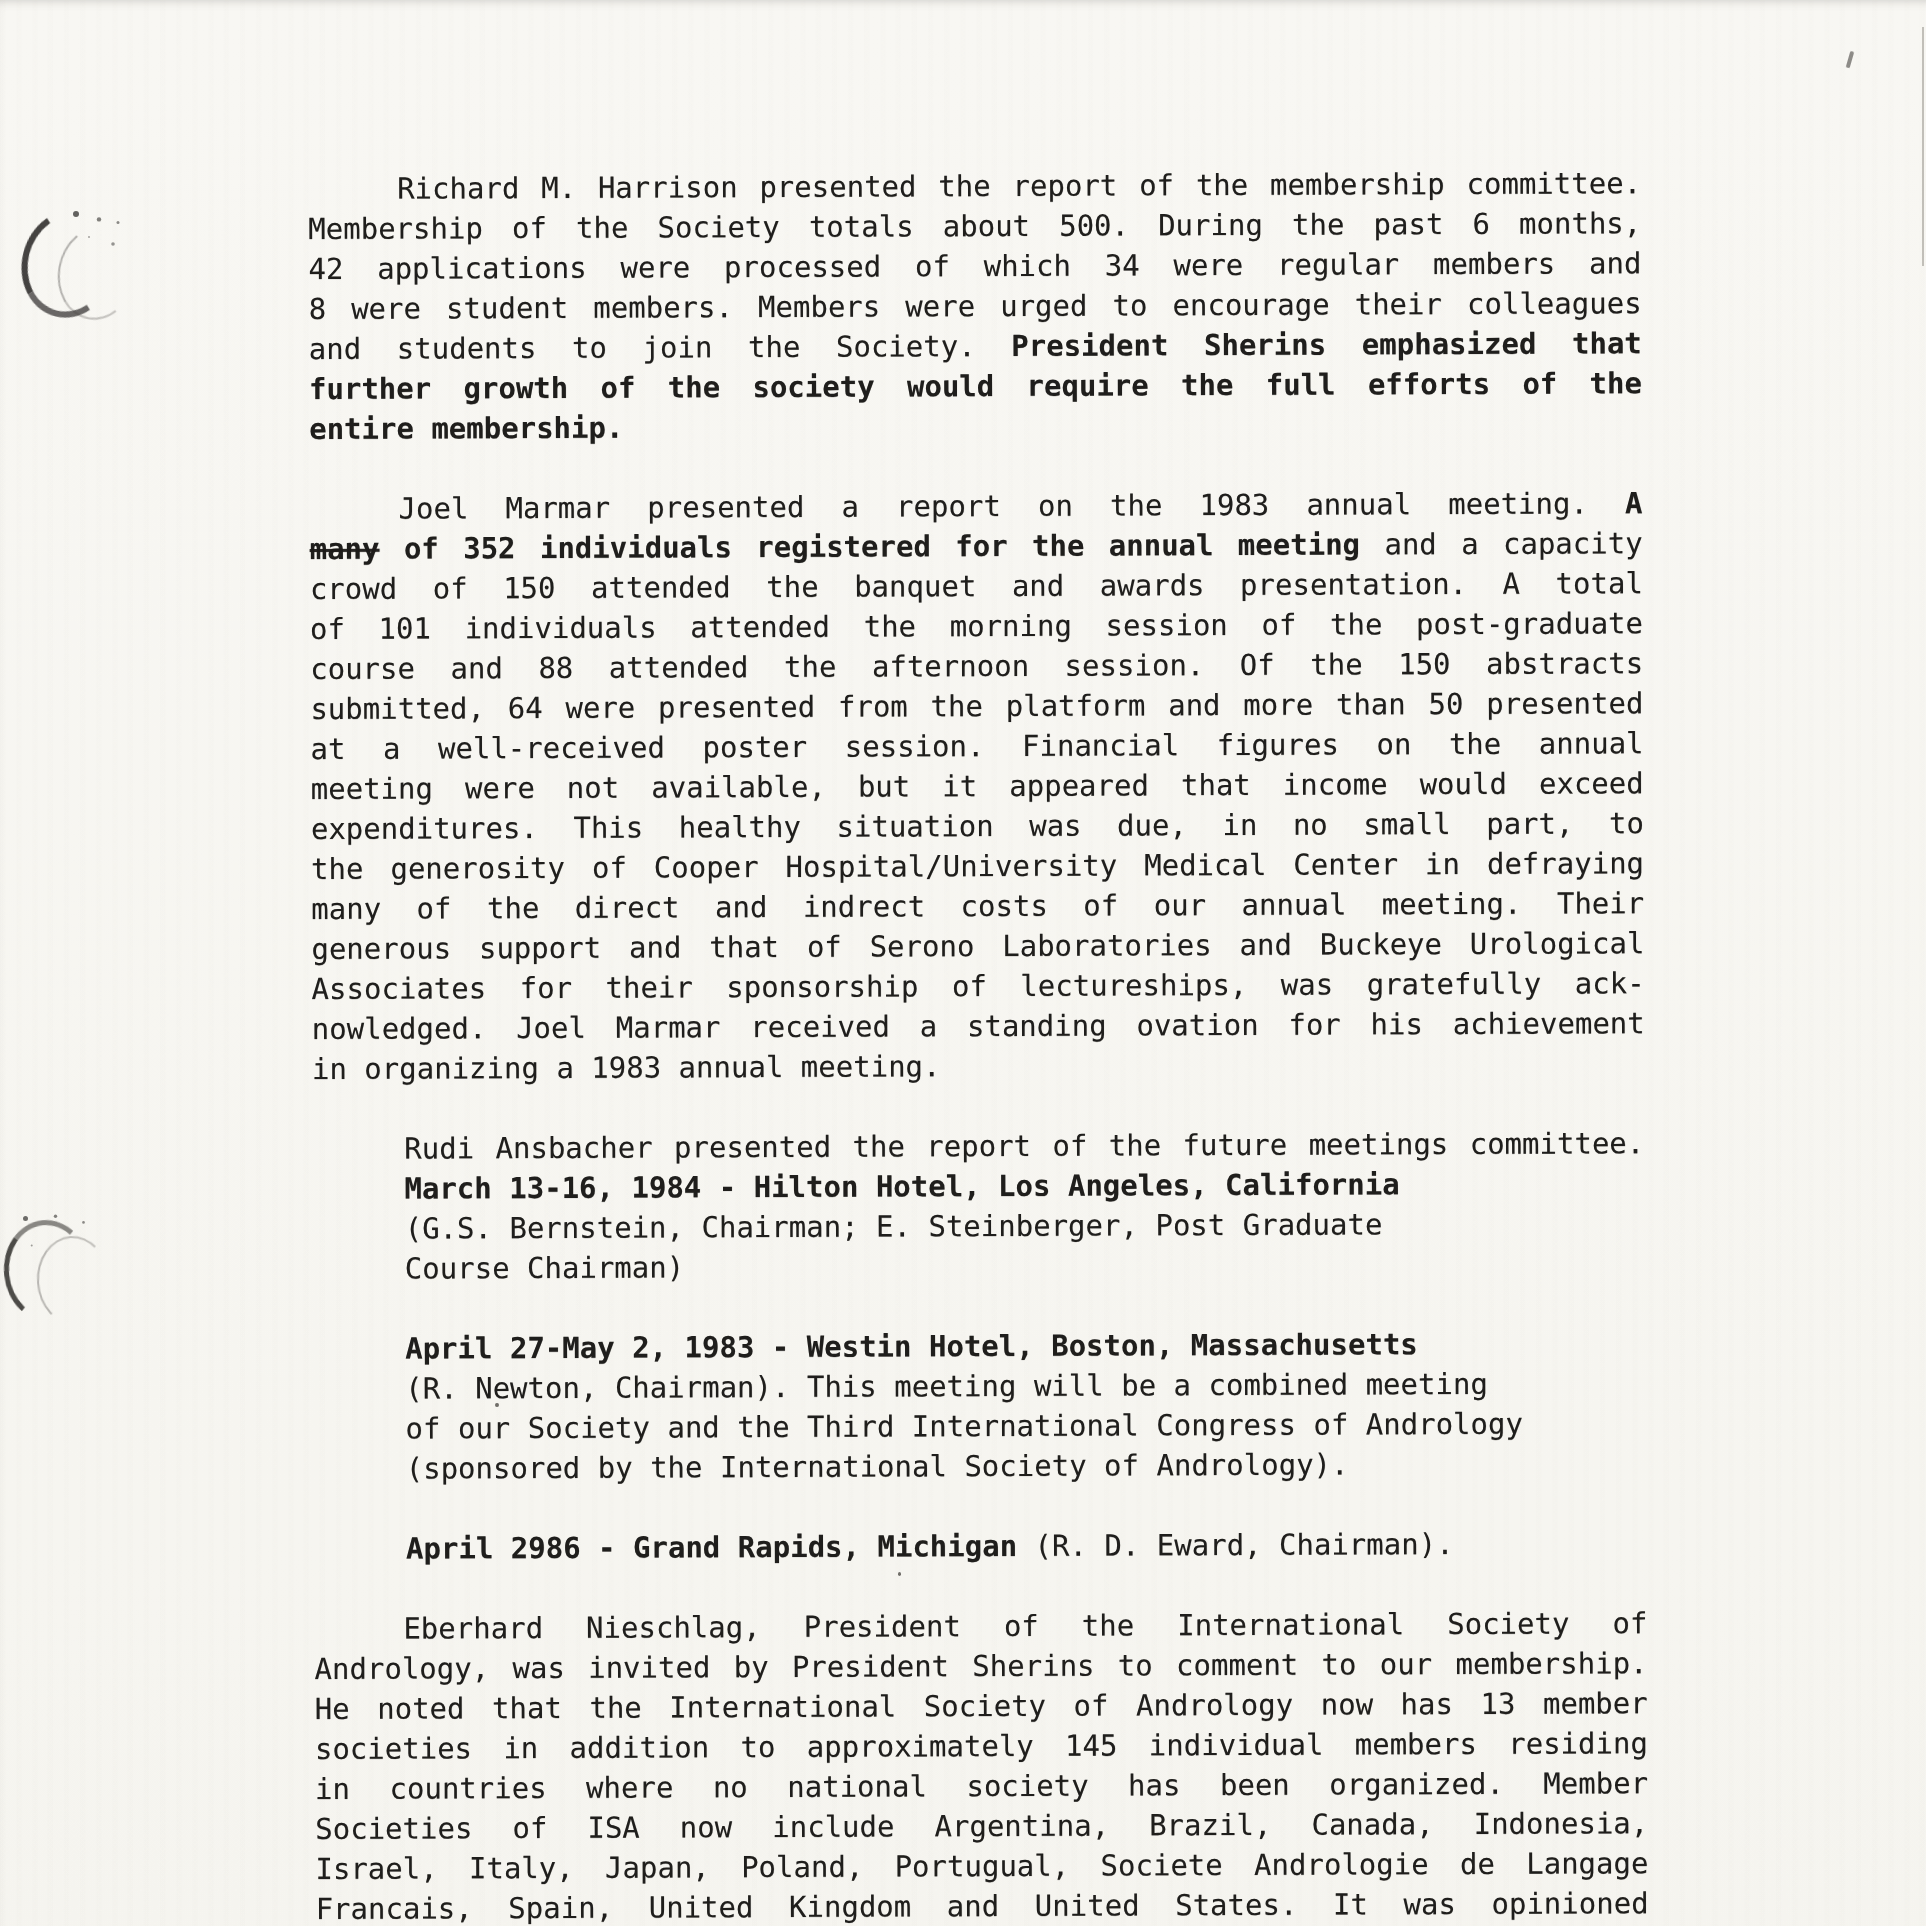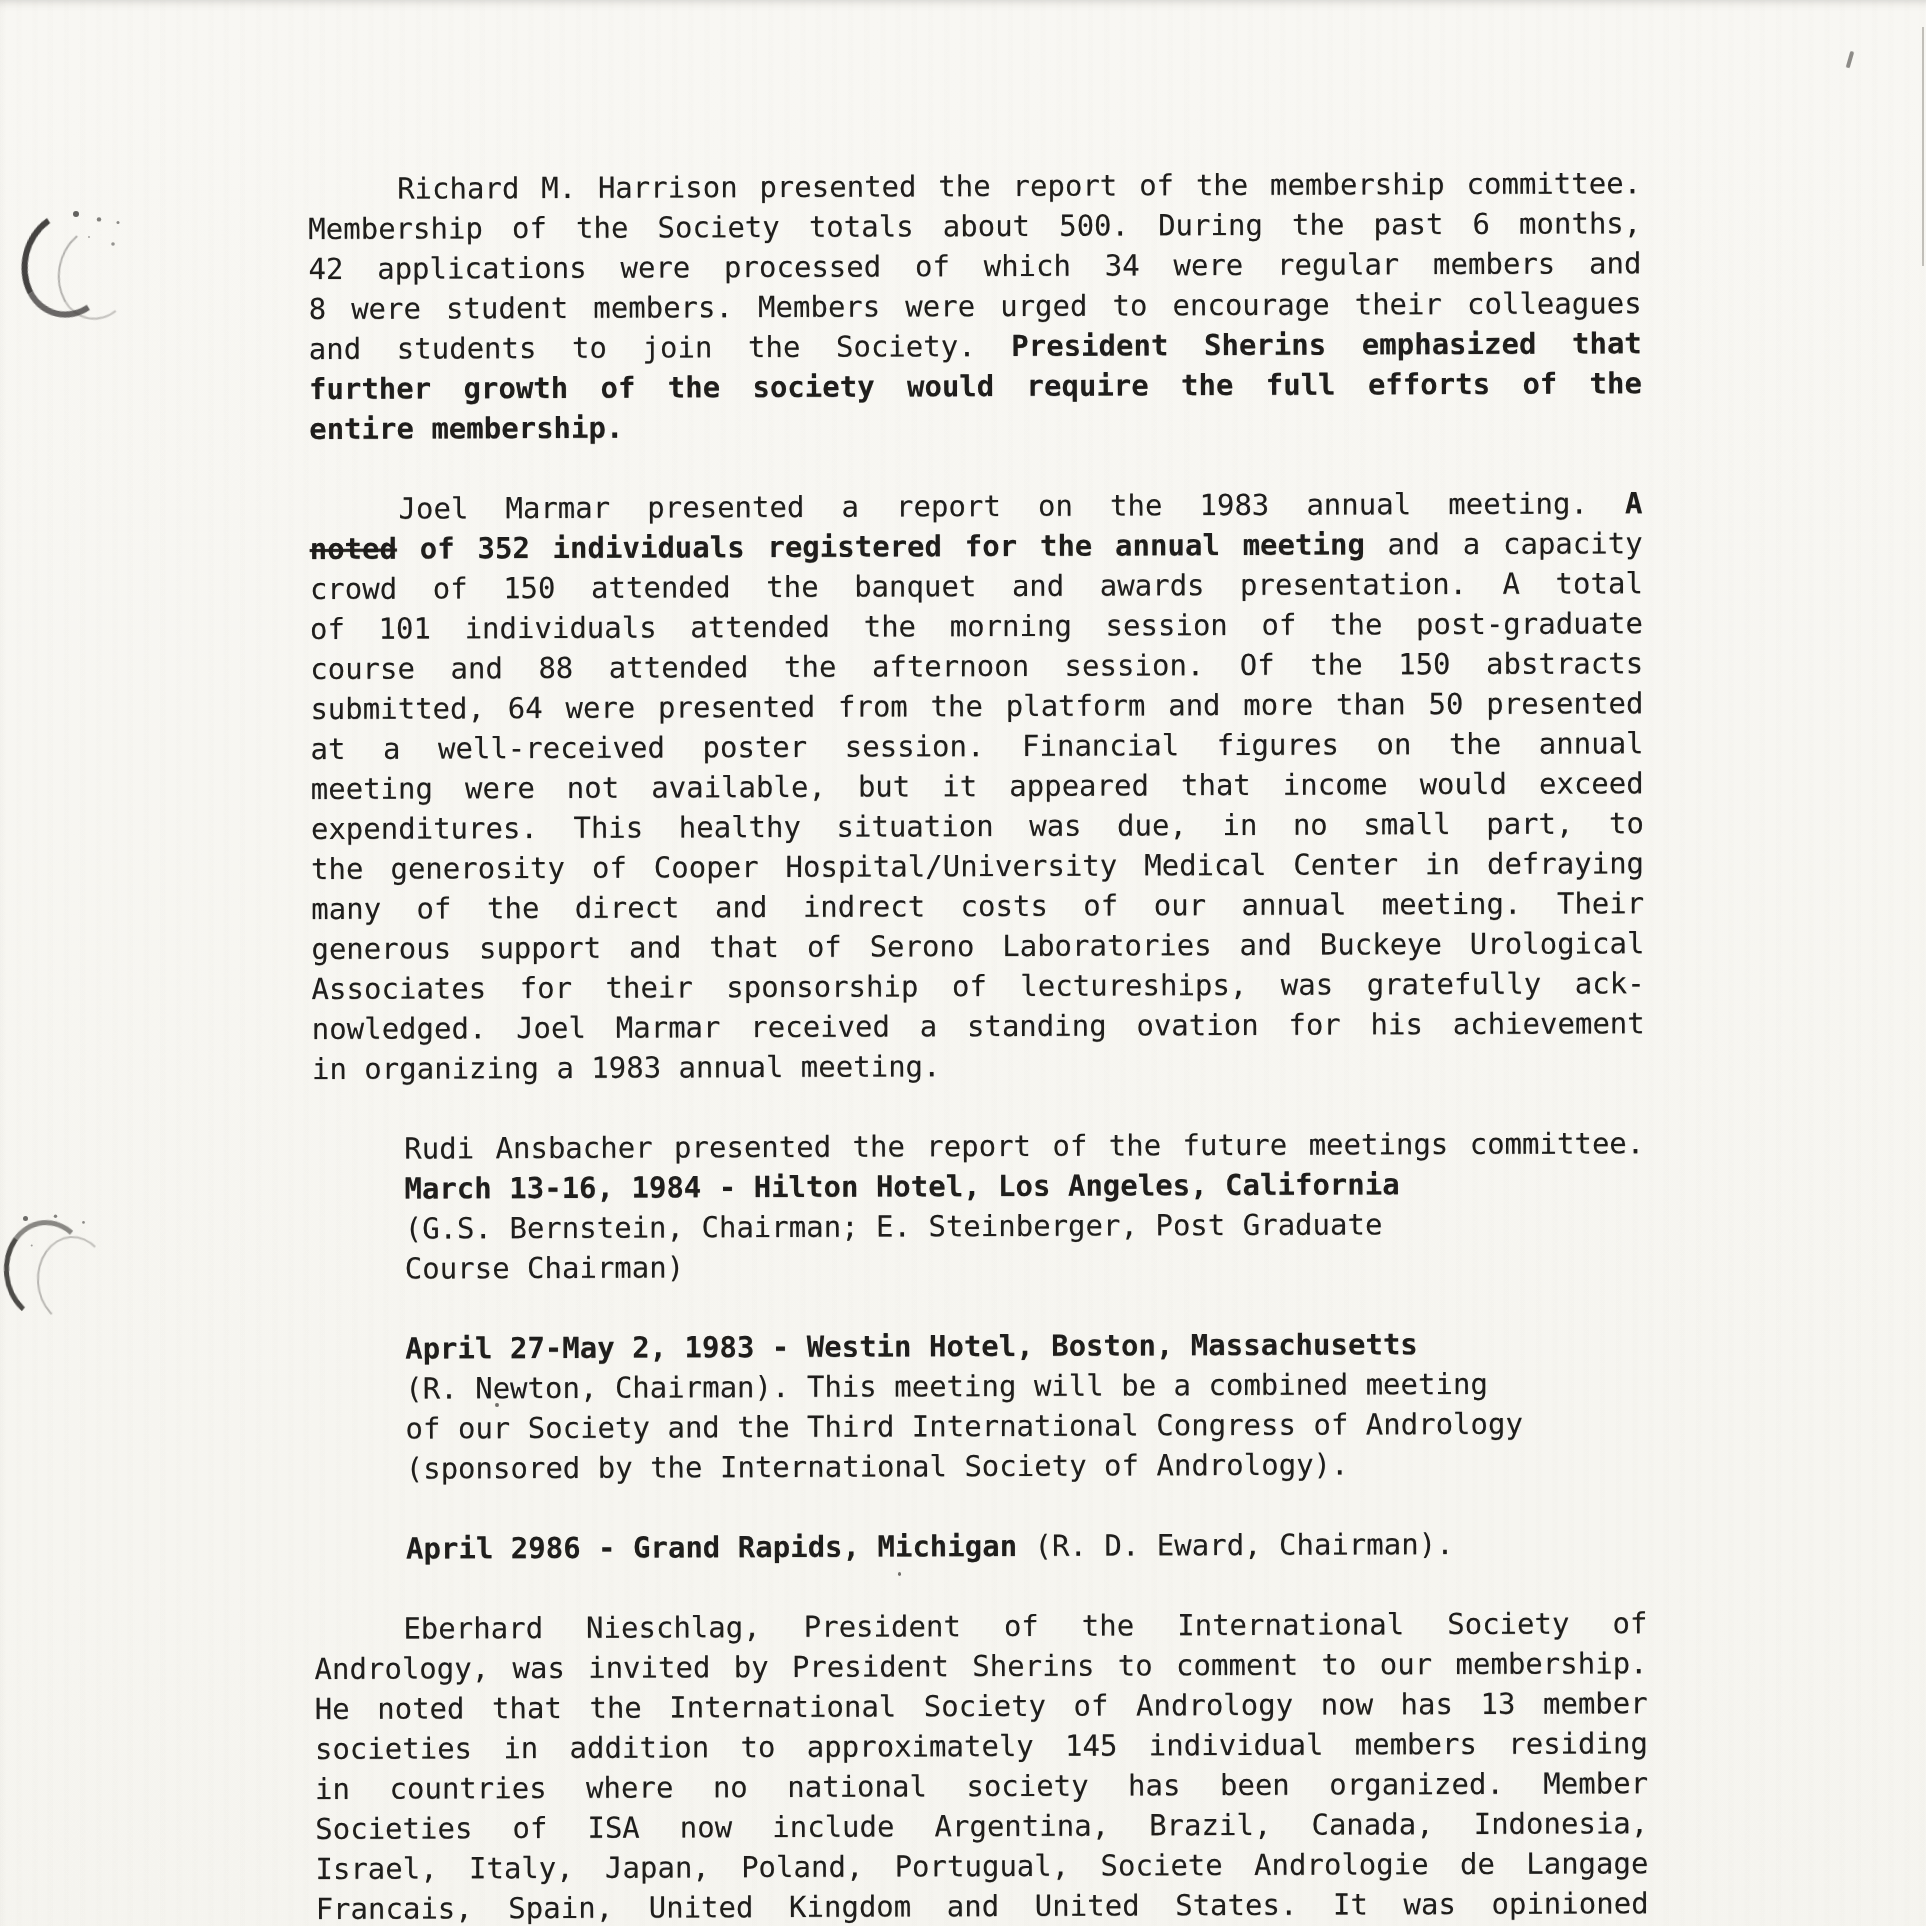--- a/index.html
+++ b/index.html
@@ -56,21 +56,21 @@
       <div class="line j indent"><span>Richard M. Harrison presented the report of the membership committee.</span></div>
       <div class="line j"><span>Membership of the Society totals about 500. During the past 6 months,</span></div>
       <div class="line j"><span>42 applications were processed of which 34 were regular members and</span></div>
       <div class="line j"><span>8 were student members. Members were urged to encourage their colleagues</span></div>
       <div class="line j"><span>and students to join the Society. </span><span class="b">President Sherins emphasized that</span></div>
       <div class="line j"><span class="b">further growth of the society would require the full efforts of the</span></div>
       <div class="line"><span class="b">entire membership.</span></div>
     </div>
     <div class="para body">
       <div class="line j indent"><span>Joel Marmar presented a report on the 1983 annual meeting. </span><span class="b">A</span></div>
-      <div class="line j"><span class="b s">noted</span><span class="b"> of 352 individuals registered for the annual meeting</span><span> and a capacity</span></div>
+      <div class="line j"><span class="b s">many</span><span class="b"> of 352 individuals registered for the annual meeting</span><span> and a capacity</span></div>
       <div class="line j"><span>crowd of 150 attended the banquet and awards presentation. A total</span></div>
       <div class="line j"><span>of 101 individuals attended the morning session of the post-graduate</span></div>
       <div class="line j"><span>course and 88 attended the afternoon session. Of the 150 abstracts</span></div>
       <div class="line j"><span>submitted, 64 were presented from the platform and more than 50 presented</span></div>
       <div class="line j"><span>at a well-received poster session. Financial figures on the annual</span></div>
       <div class="line j"><span>meeting were not available, but it appeared that income would exceed</span></div>
       <div class="line j"><span>expenditures. This healthy situation was due, in no small part, to</span></div>
       <div class="line j"><span>the generosity of Cooper Hospital/University Medical Center in defraying</span></div>
       <div class="line j"><span>many of the direct and indrect costs of our annual meeting. Their</span></div>
       <div class="line j"><span>generous support and that of Serono Laboratories and Buckeye Urological</span></div>

